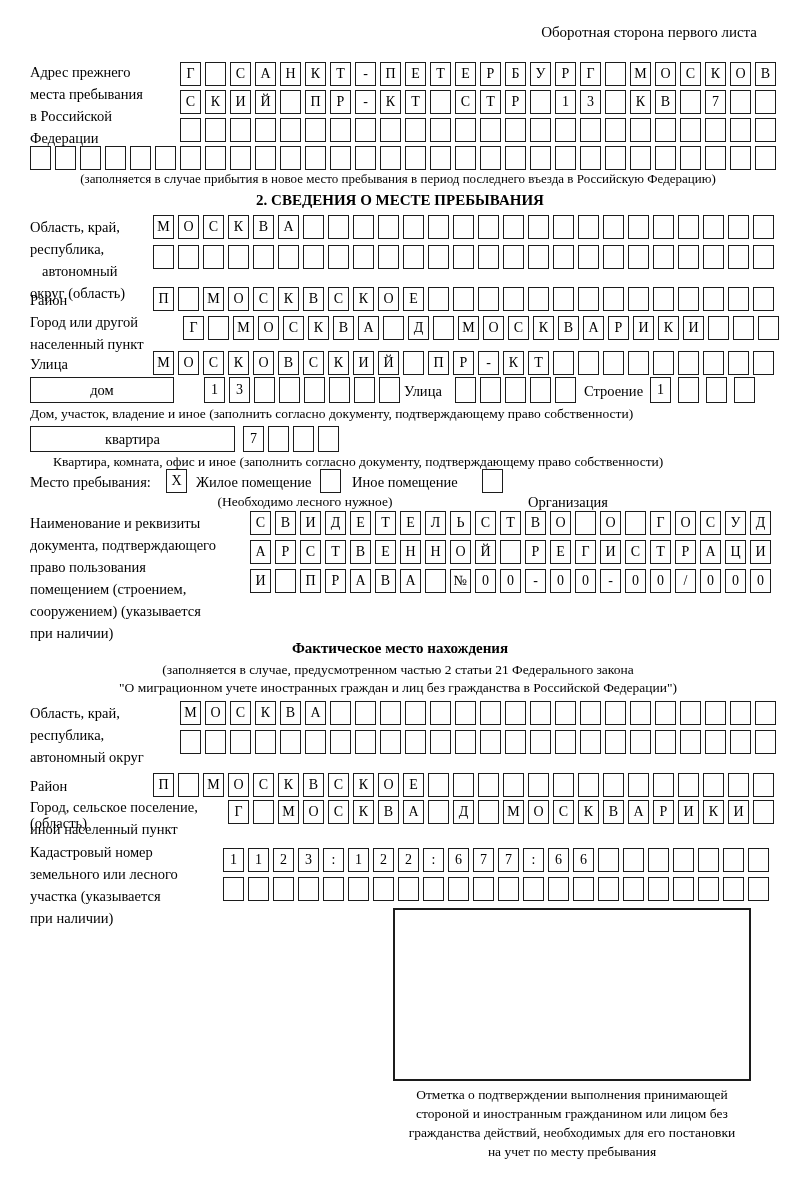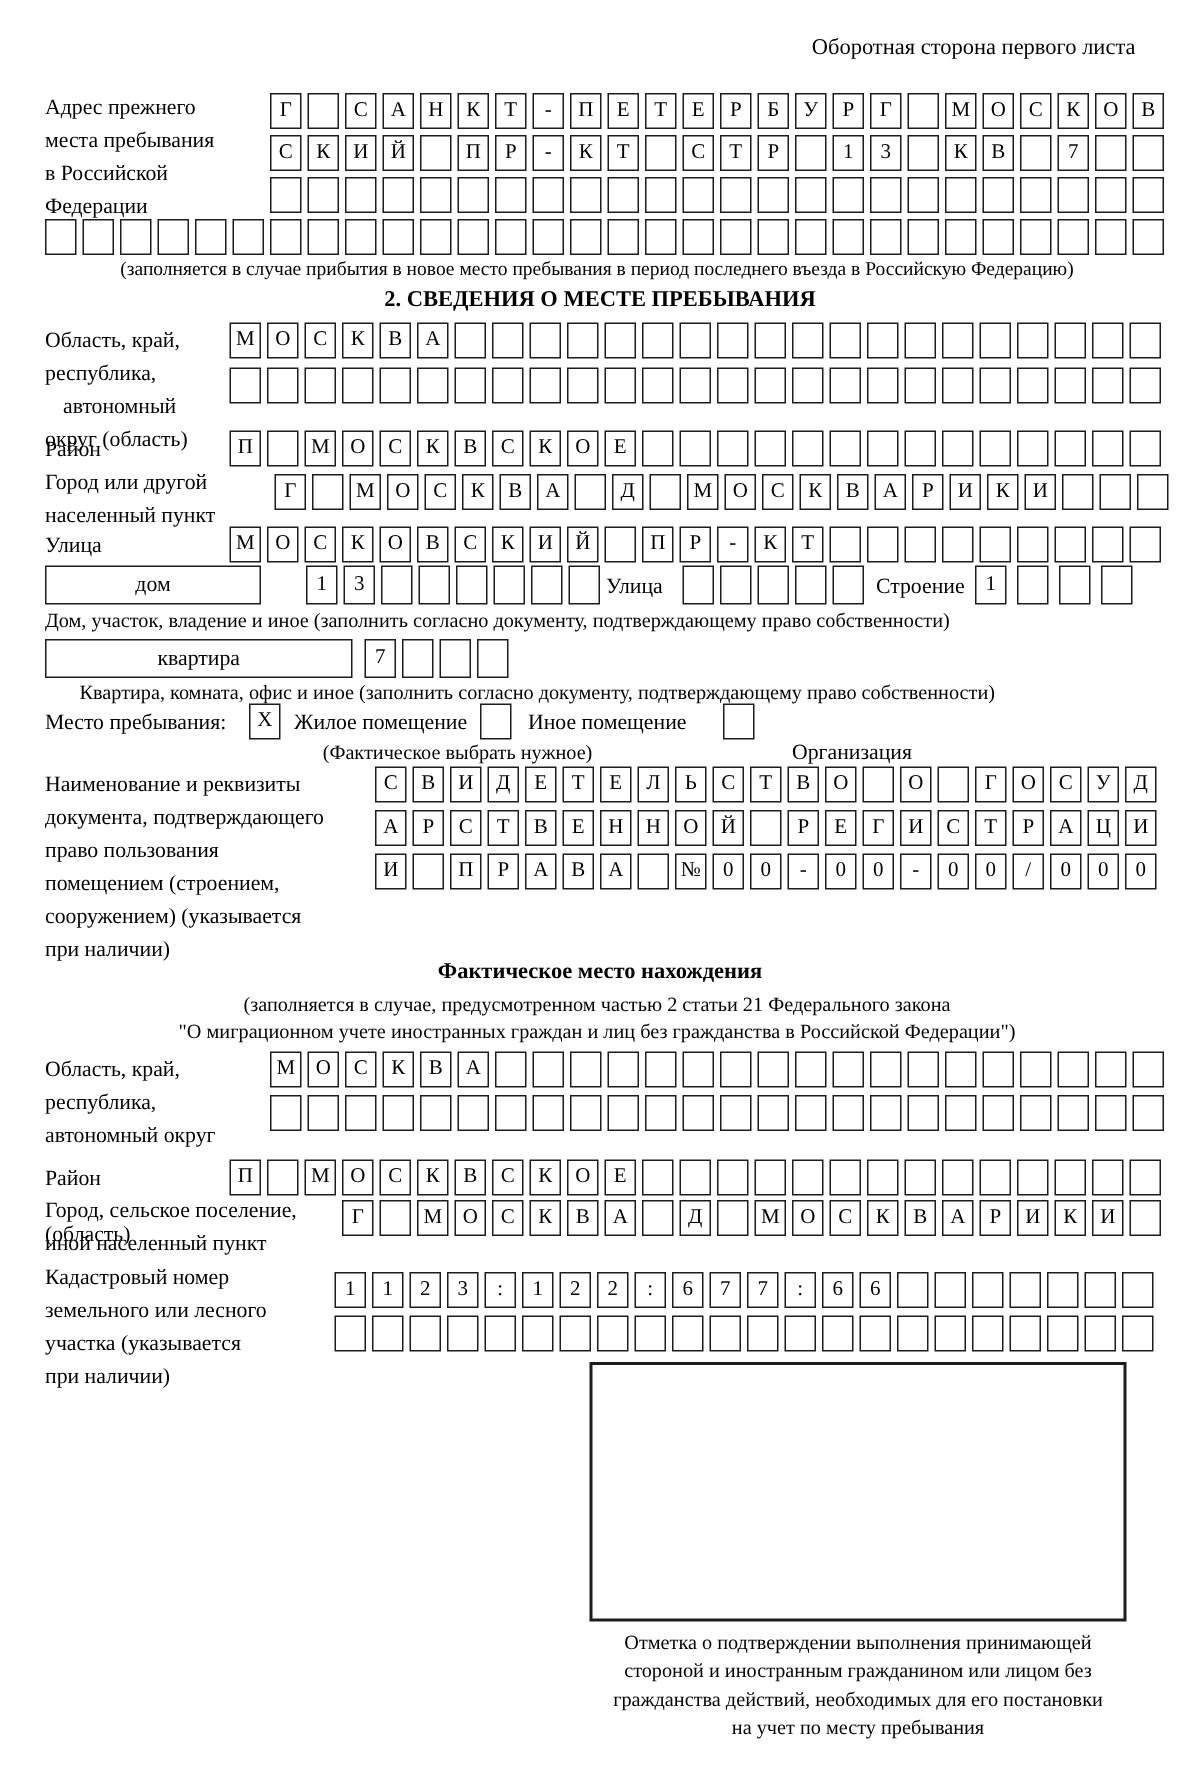--- a/index.html
+++ b/index.html
@@ -323,21 +323,21 @@
   </div>
 <div class="abs cap" style="top:454px;left:30px;font-size:13.5px;margin-left:23px;">Квартира, комната, офис и иное (заполнить согласно документу, подтверждающему право собственности)</div>
 
 <div class="abs lbl" style="top:472px;left:30px;">Место пребывания:</div>
 <div class="abs chk" style="top:469px;left:166px;">X</div>
 <div class="abs lbl" style="top:472px;left:196px;">Жилое помещение</div>
 <div class="abs chk" style="top:469px;left:320px;"></div>
 <div class="abs lbl" style="top:472px;left:352px;">Иное помещение</div>
 <div class="abs chk" style="top:469px;left:482px;"></div>
 <div class="abs lbl" style="top:492px;left:528px;">Организация</div>
-<div class="abs cap" style="top:494px;left:100px;width:410px;text-align:center;font-size:13.5px;">(Фактическое выбрать нужное)</div>
+<div class="abs cap" style="top:494px;left:100px;width:410px;text-align:center;font-size:13.5px;">(Необходимо лесного нужное)</div>
 
 <div class="abs lbl" style="top:513px;left:30px;">Наименование и реквизиты</div>
 <div class="abs lbl" style="top:535px;left:30px;">документа, подтверждающего</div>
 <div class="abs lbl" style="top:557px;left:30px;">право пользования</div>
 <div class="abs lbl" style="top:579px;left:30px;">помещением (строением,</div>
 <div class="abs lbl" style="top:601px;left:30px;">сооружением) (указывается</div>
 <div class="abs lbl" style="top:623px;left:30px;">при наличии)</div>
 <div class="abs cellrow" style="top:511px;left:250px;">
     <span class="cell">С</span>
     <span class="cell">В</span>

